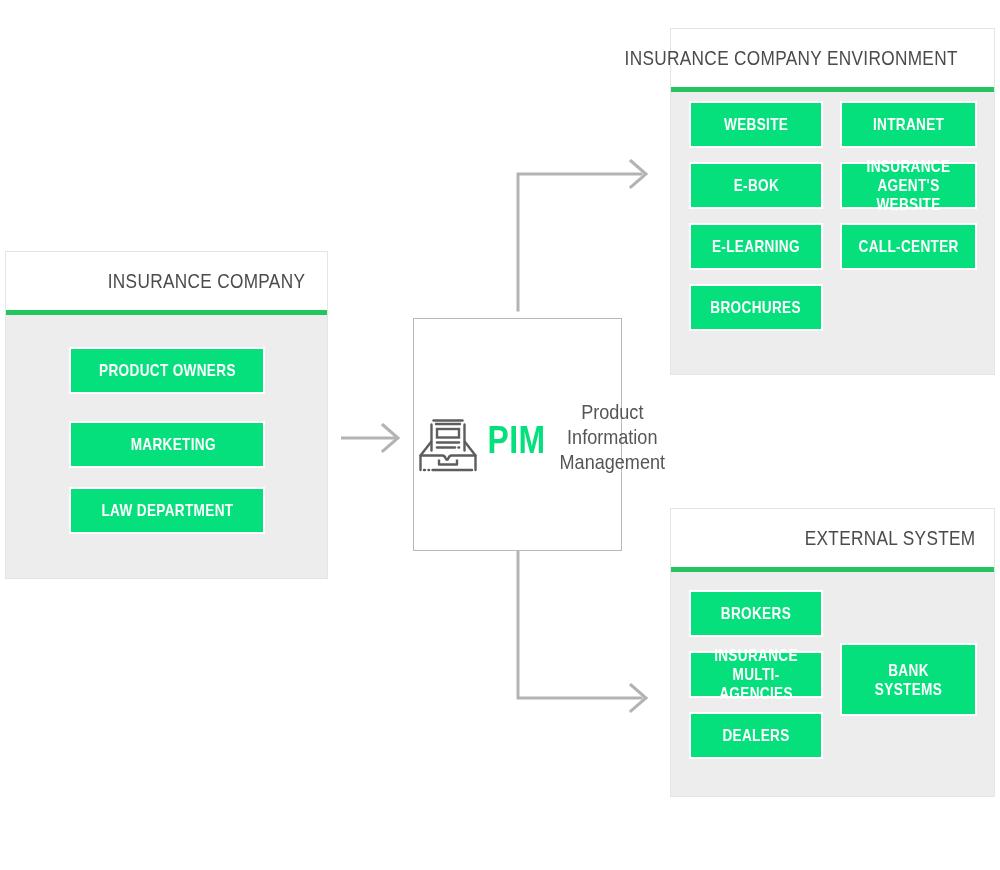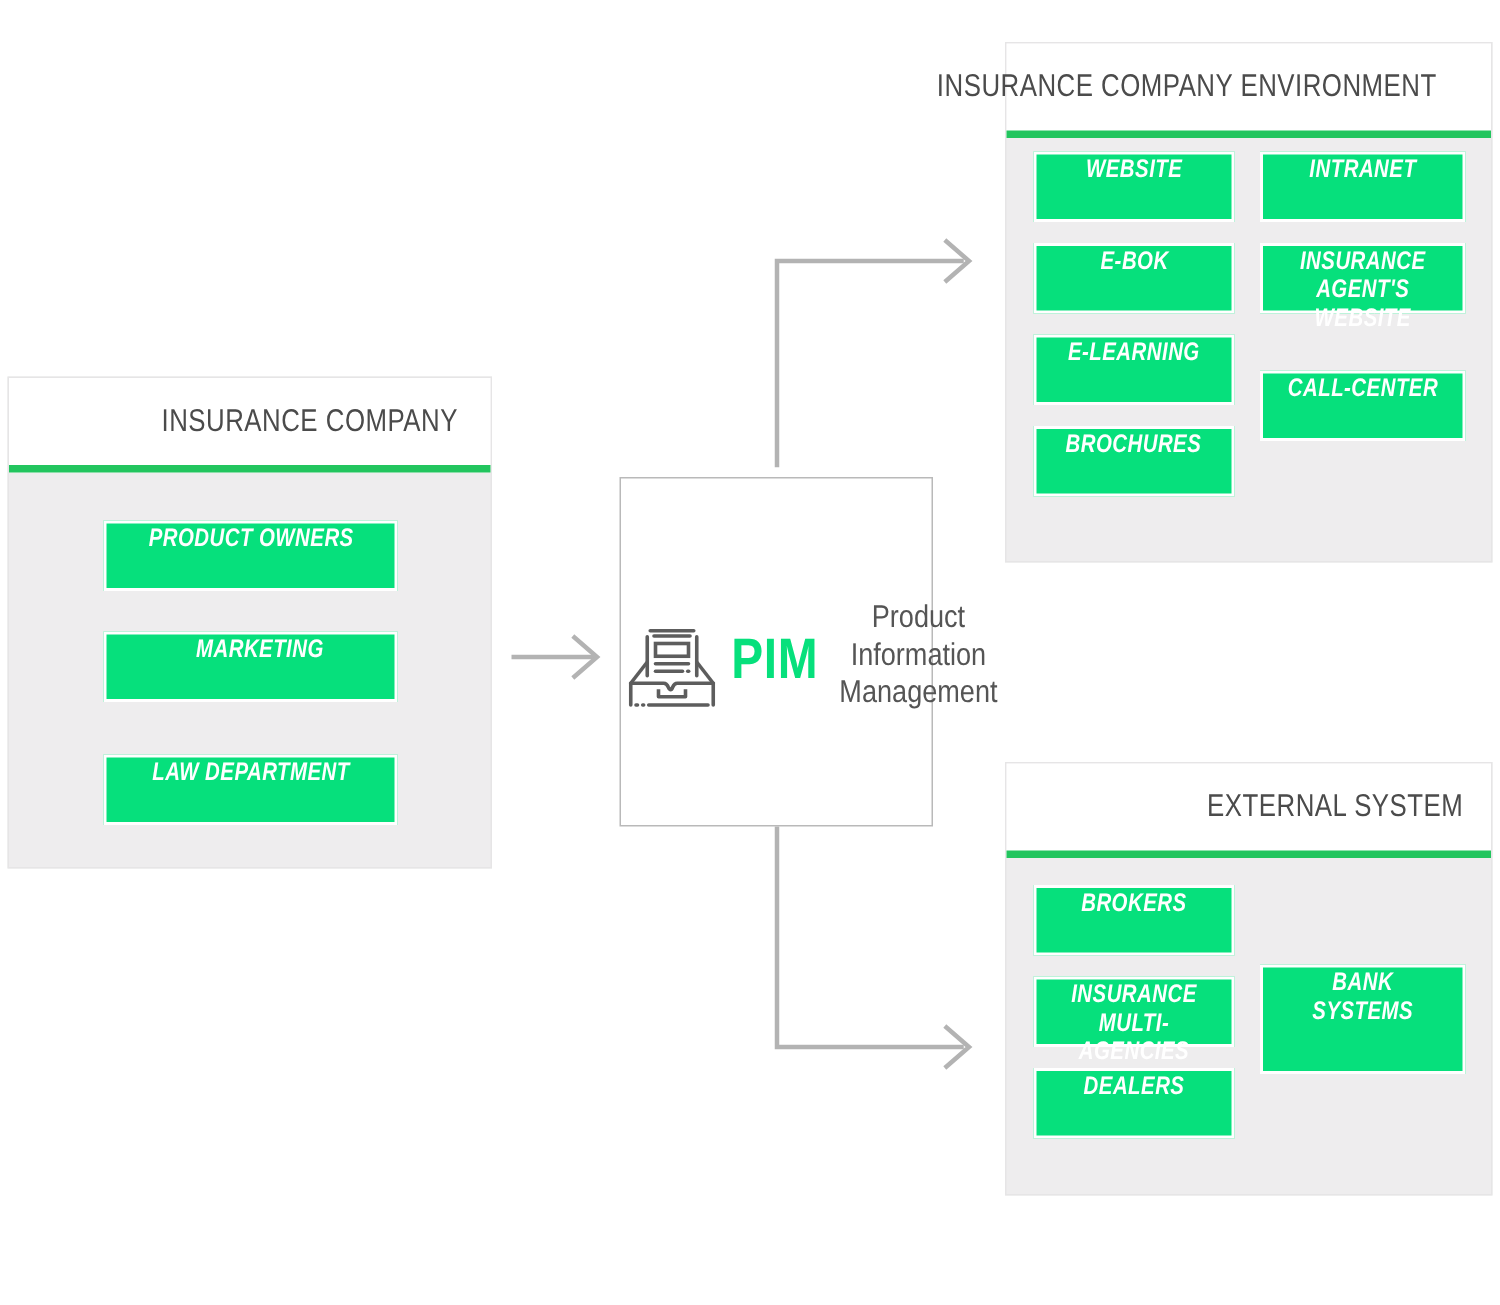--- a/index.html
+++ b/index.html
@@ -46,24 +46,23 @@
     box-sizing: border-box;
   }
 
   
   .chip {
     position: absolute;
     box-sizing: border-box;
     background: #06e07c;
     border: 2px solid #ffffff;
     display: flex;
-    align-items: flex-start;
+    align-items: center;
     justify-content: center;
     text-align: center;
-    font-style: italic;
   }
   .chip-label {
     font-family: "Liberation Sans Narrow", "Liberation Sans", sans-serif;
     font-stretch: condensed;
     transform: scaleX(0.80);
     font-weight: 700;
     font-size: 17px;
     line-height: 19px;
     letter-spacing: 0.4px;
     color: #ffffff;
@@ -139,21 +138,21 @@
   <div class="panel-header" style="height:63px;">
     <span class="panel-title">INSURANCE COMPANY</span>
   </div>
   <div class="panel-body" style="height:263px;">
     <div class="chip" style="left:63px; top:32px; width:196px; height:47px;">
       <span class="chip-label">PRODUCT OWNERS</span>
     </div>
     <div class="chip" style="left:63px; top:106px; width:196px; height:47px;padding-left:12px;">
       <span class="chip-label">MARKETING</span>
     </div>
-    <div class="chip" style="left:63px; top:188px; width:196px; height:47px;">
+    <div class="chip" style="left:63px; top:172px; width:196px; height:47px;">
       <span class="chip-label">LAW DEPARTMENT</span>
     </div>
   </div>
 </div>
 
 <div id="pim-card" style="left:413px; top:318px; width:209px; height:233px;">
   <span id="pim-icon">
     <svg width="68" height="62" viewBox="0 0 68 62" fill="none">
 
       <path d="M22 9 h24" stroke="#5d5d5d" stroke-width="2.4" stroke-linecap="round"></path>
@@ -201,21 +200,21 @@
       <span class="chip-label">E-LEARNING</span>
     </div>
 
     <div class="chip" style="left:169px; top:9px; width:137px; height:47px;">
       <span class="chip-label">INTRANET</span>
     </div>
     <div class="chip two-line" style="left:169px; top:70px; width:137px; height:47px;">
       <span class="chip-label">INSURANCE
 AGENT'S WEBSITE</span>
     </div>
-    <div class="chip" style="left:169px; top:131px; width:137px; height:47px;margin-top:24px;">
+    <div class="chip" style="left:169px; top:131px; width:137px; height:47px;">
       <span class="chip-label">CALL-CENTER</span>
     </div>
   </div>
 </div>
 
 <div class="panel" id="panel-external" style="left:670px; top:508px; width:325px; height:289px;">
   <div class="panel-header" style="height:63px;">
     <span class="panel-title">EXTERNAL SYSTEM</span>
   </div>
   <div class="panel-body" style="height:224px;">

